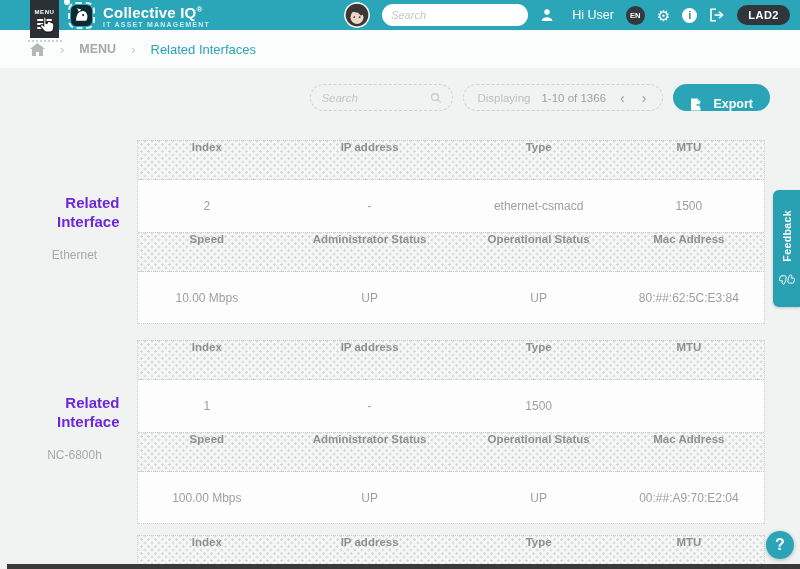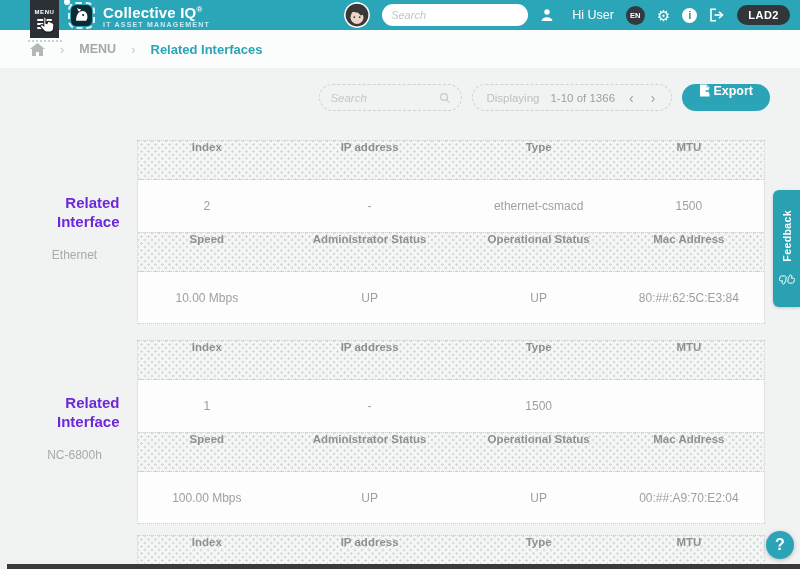--- a/index.html
+++ b/index.html
@@ -39,36 +39,36 @@
     font-weight:bold;display:flex;align-items:center;justify-content:center;cursor:pointer}
   .logout{cursor:pointer;display:flex;align-items:center}
   .env-badge{background:#31363b;color:#fff;font-size:11px;font-weight:bold;letter-spacing:.5px;
     border-radius:12px;padding:4px 11px}
 
   
   .crumbbar{position:absolute;top:30px;left:0;width:800px;height:38px;background:#fbfcfc;
     display:flex;align-items:center;padding-left:30px;gap:15px}
   .crumb-sep{color:#c4c8c8;font-size:13px}
   .crumb-snmp{color:#a5a8a9;font-size:12.5px;font-weight:bold;cursor:pointer}
-  .crumb-current{color:#2aa4b6;font-size:13px;font-weight:bold}
+  .crumb-current{color:#2aa4b6;font-size:13px;font-weight:normal}
 
   
   .toolbar{position:absolute;top:84px;left:0;width:770px;display:flex;justify-content:flex-end;
     align-items:center;gap:10px}
   .pill{height:27px;border:1px dashed #ccd1d1;border-radius:14px;display:flex;align-items:center}
   .tsearch{width:143px;padding:0 10px;gap:6px}
   .tsearch input{flex:1;min-width:0;border:none;outline:none;background:transparent;font-size:11.5px;
     color:#8d9091;font-family:"Liberation Sans",sans-serif}
   .tsearch input::placeholder{color:#c3c7c8;font-style:italic}
   .displaying{padding:0 13px;gap:11px}
   .disp-label{font-size:11.5px;color:#bdc1c2}
   .disp-range{font-size:11.5px;color:#9da1a2}
   .pg{font-size:14px;color:#9aa0a1;cursor:pointer;padding:0 3px;line-height:14px}
   .export-btn{height:27px;background:#2aa4b6;border-radius:14px;border:none;color:#fff;
-    display:flex;align-items:flex-start;padding:0 17px;font-size:12.5px;font-weight:bold;
+    display:flex;align-items:flex-end;gap:9px;padding:0 17px;font-size:12.5px;font-weight:bold;
     cursor:pointer;font-family:"Liberation Sans",sans-serif}
 
   
   .card{position:absolute;left:12px;width:753px;display:flex}
   .card-label{width:125px;display:flex;flex-direction:column;align-items:center;justify-content:center;
     padding-bottom:10px}
   .card-title{font-size:15px;font-weight:bold;color:#6d28d9;text-align:right;line-height:1.3;width:90px}
   .card-subtitle{font-size:12px;color:#a7a9aa;margin-top:16px}
   .card-table{flex:1;display:flex;flex-direction:column;border-left:1px dotted #d0d4d4;
     border-right:1px dotted #d0d4d4}

